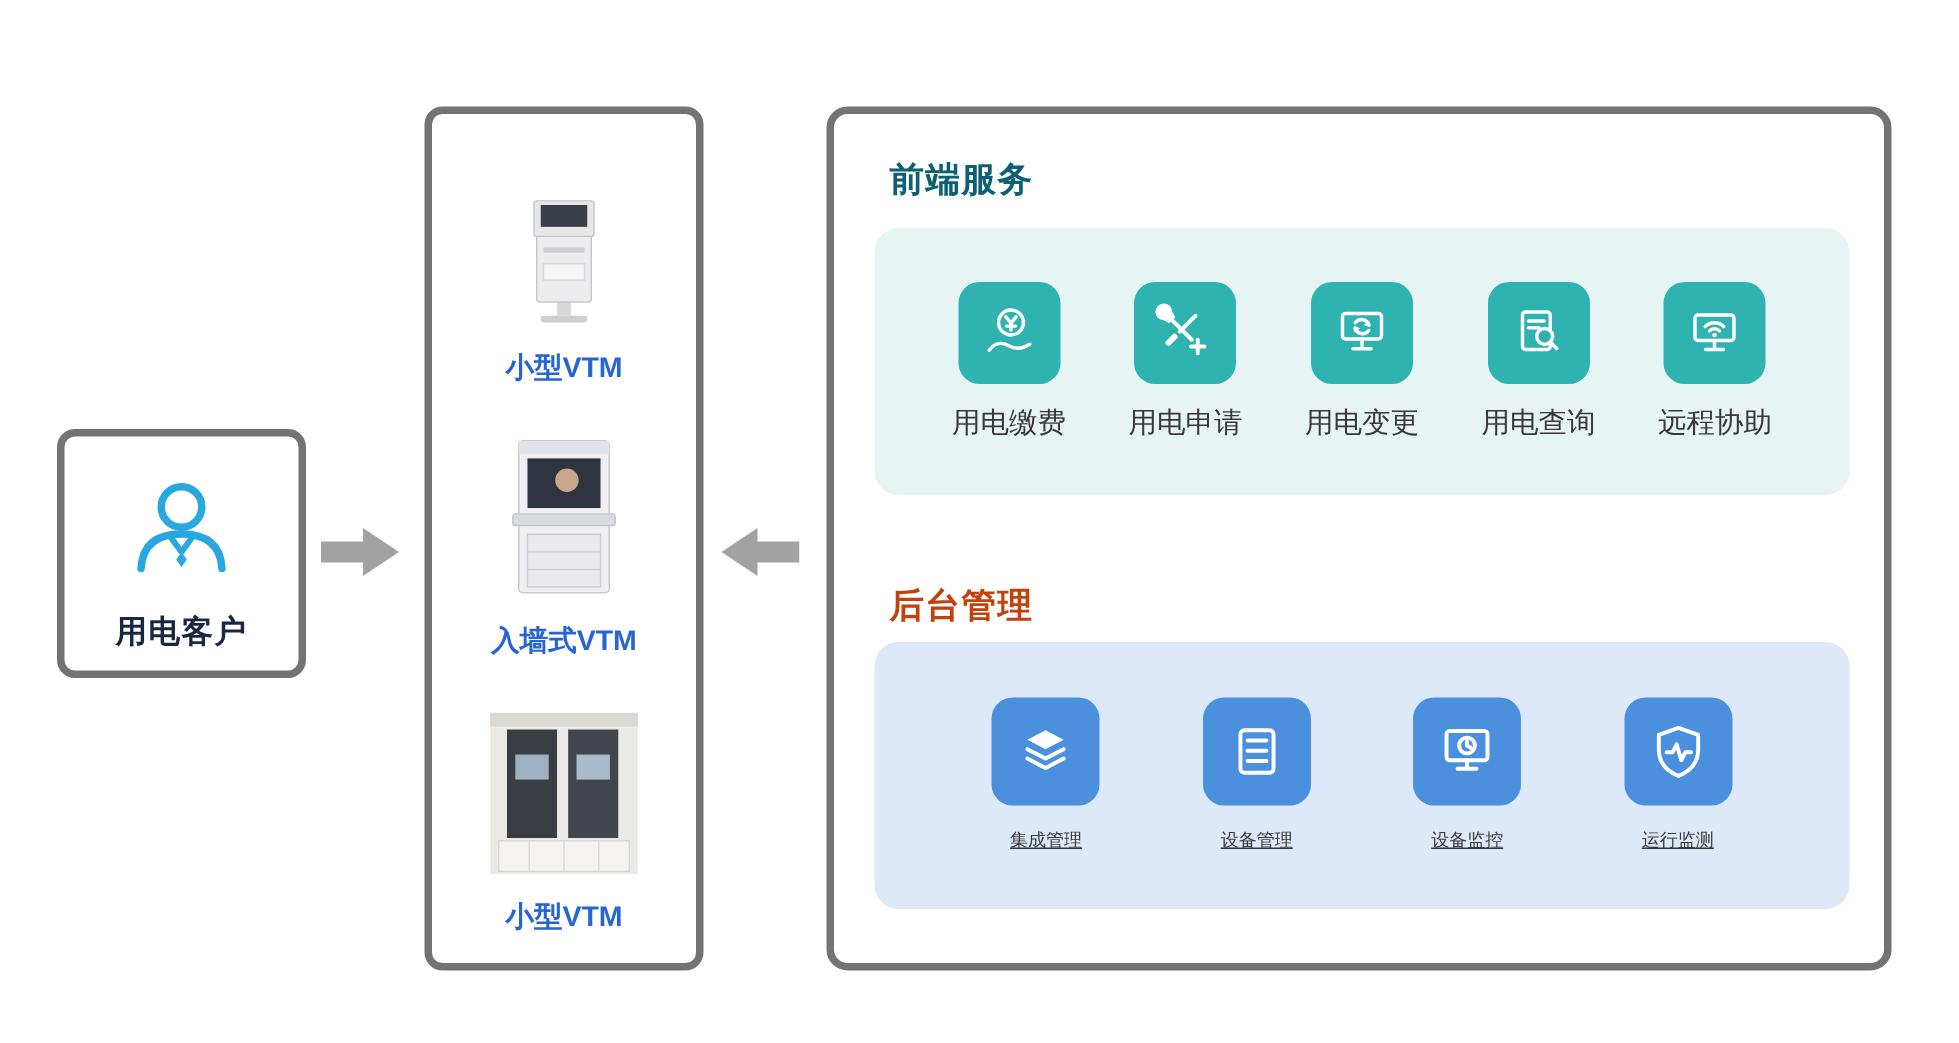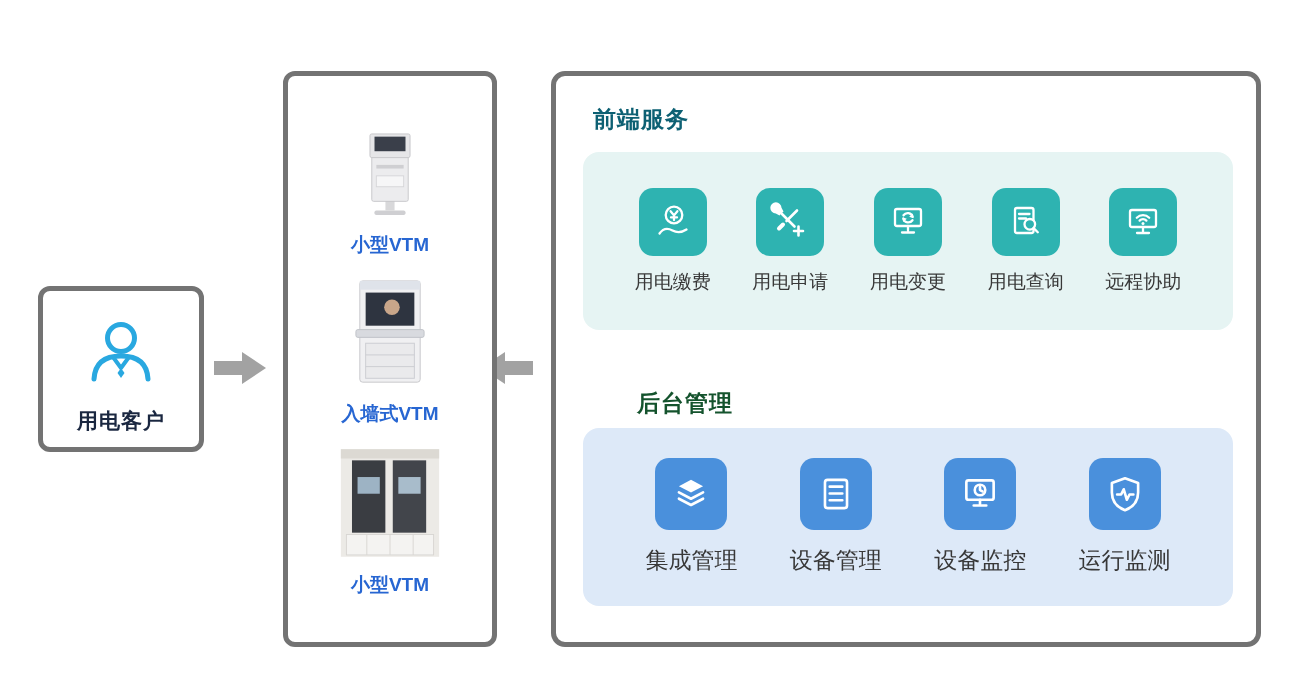--- a/index.html
+++ b/index.html
@@ -29,55 +29,55 @@
 
   
   .arrow { position: absolute; }
   .arrow-right { left: 214px; top: 350px; }
   .arrow-left  { left: 481px; top: 350px; }
   .arrow-up-1  { left: 813px; top: 343px; }
   .arrow-up-2  { left: 1008px; top: 343px; }
 
   
   .vtm-panel {
-    left: 283px; top: 71px; width: 214px; height: 576px;
+    left: 283px; top: 71px; width: 186px; height: 576px;
     display: flex; flex-direction: column; align-items: center;
-    justify-content: space-between; padding: 52px 0 44px 0;
+    justify-content: space-between; padding: 52px 0 18px 0;
   }
   .vtm-item { display: flex; flex-direction: column; align-items: center; }
   .vtm-item .vtm-label {
     margin-top: 12px; font-size: 19px; font-weight: bold; color: #2766d2;
   }
 
   
   .services-panel { left: 551px; top: 71px; width: 710px; height: 576px; border-radius: 14px; }
   .section-title {
     position: absolute; left: 37px; font-size: 23px; font-weight: bold;
     letter-spacing: 1px;
   }
   .frontend-title { top: 28px; color: #0d6073; }
-  .backend-title  { top: 312px; color: #14532d; margin-left: 44px; }
+  .backend-title  { top: 312px; color: #c2410c; }
 
   .group-box {
     position: absolute; left: 27px; width: 650px; height: 178px;
     border-radius: 16px; display: flex; align-items: center;
     justify-content: space-evenly; padding: 0 10px;
   }
   .frontend-box { top: 76px;  background: #e6f4f3; }
   .backend-box  { top: 352px; background: #dde9f8; }
 
   .service-item { display: flex; flex-direction: column; align-items: center; }
   .icon-tile {
     display: flex; align-items: center; justify-content: center;
     border-radius: 14px;
   }
   .tile-teal { width: 68px; height: 68px; background: #2eb3b1; }
   .tile-blue { width: 72px; height: 72px; background: #4a90dc; }
   .service-label { margin-top: 13px; font-size: 19px; color: #383838; }
-  .backend-box .service-label { font-size: 23px; margin-top: 15px; }
+  .backend-box .service-label { font-size: 12px; margin-top: 15px; text-decoration: underline; }
 
   svg { display: block; }
 </style>
 </head>
 <body>
 
 <div class="canvas">
 
   <div class="card customer-box">
     <span>

